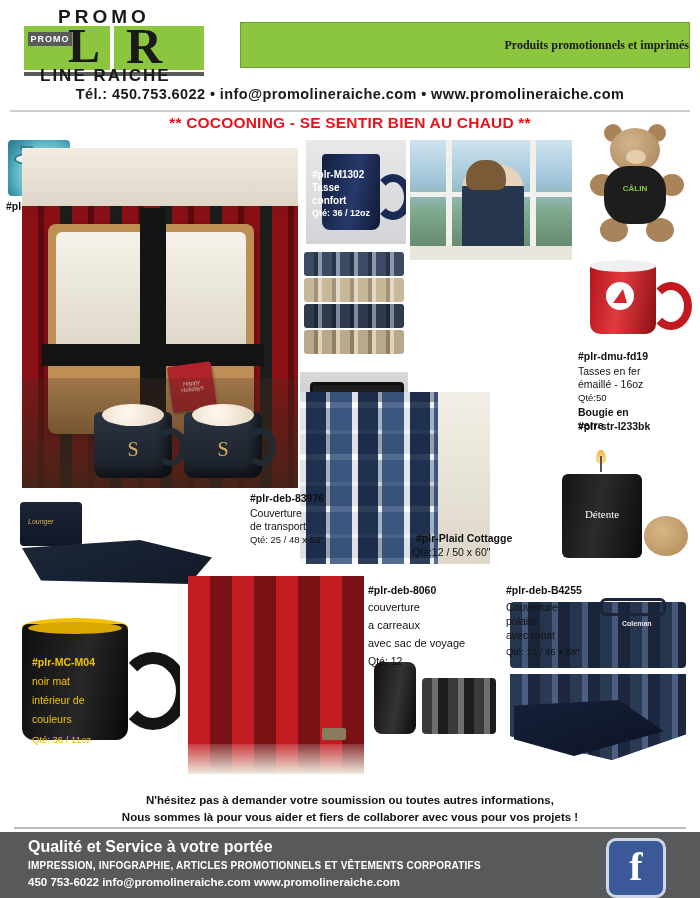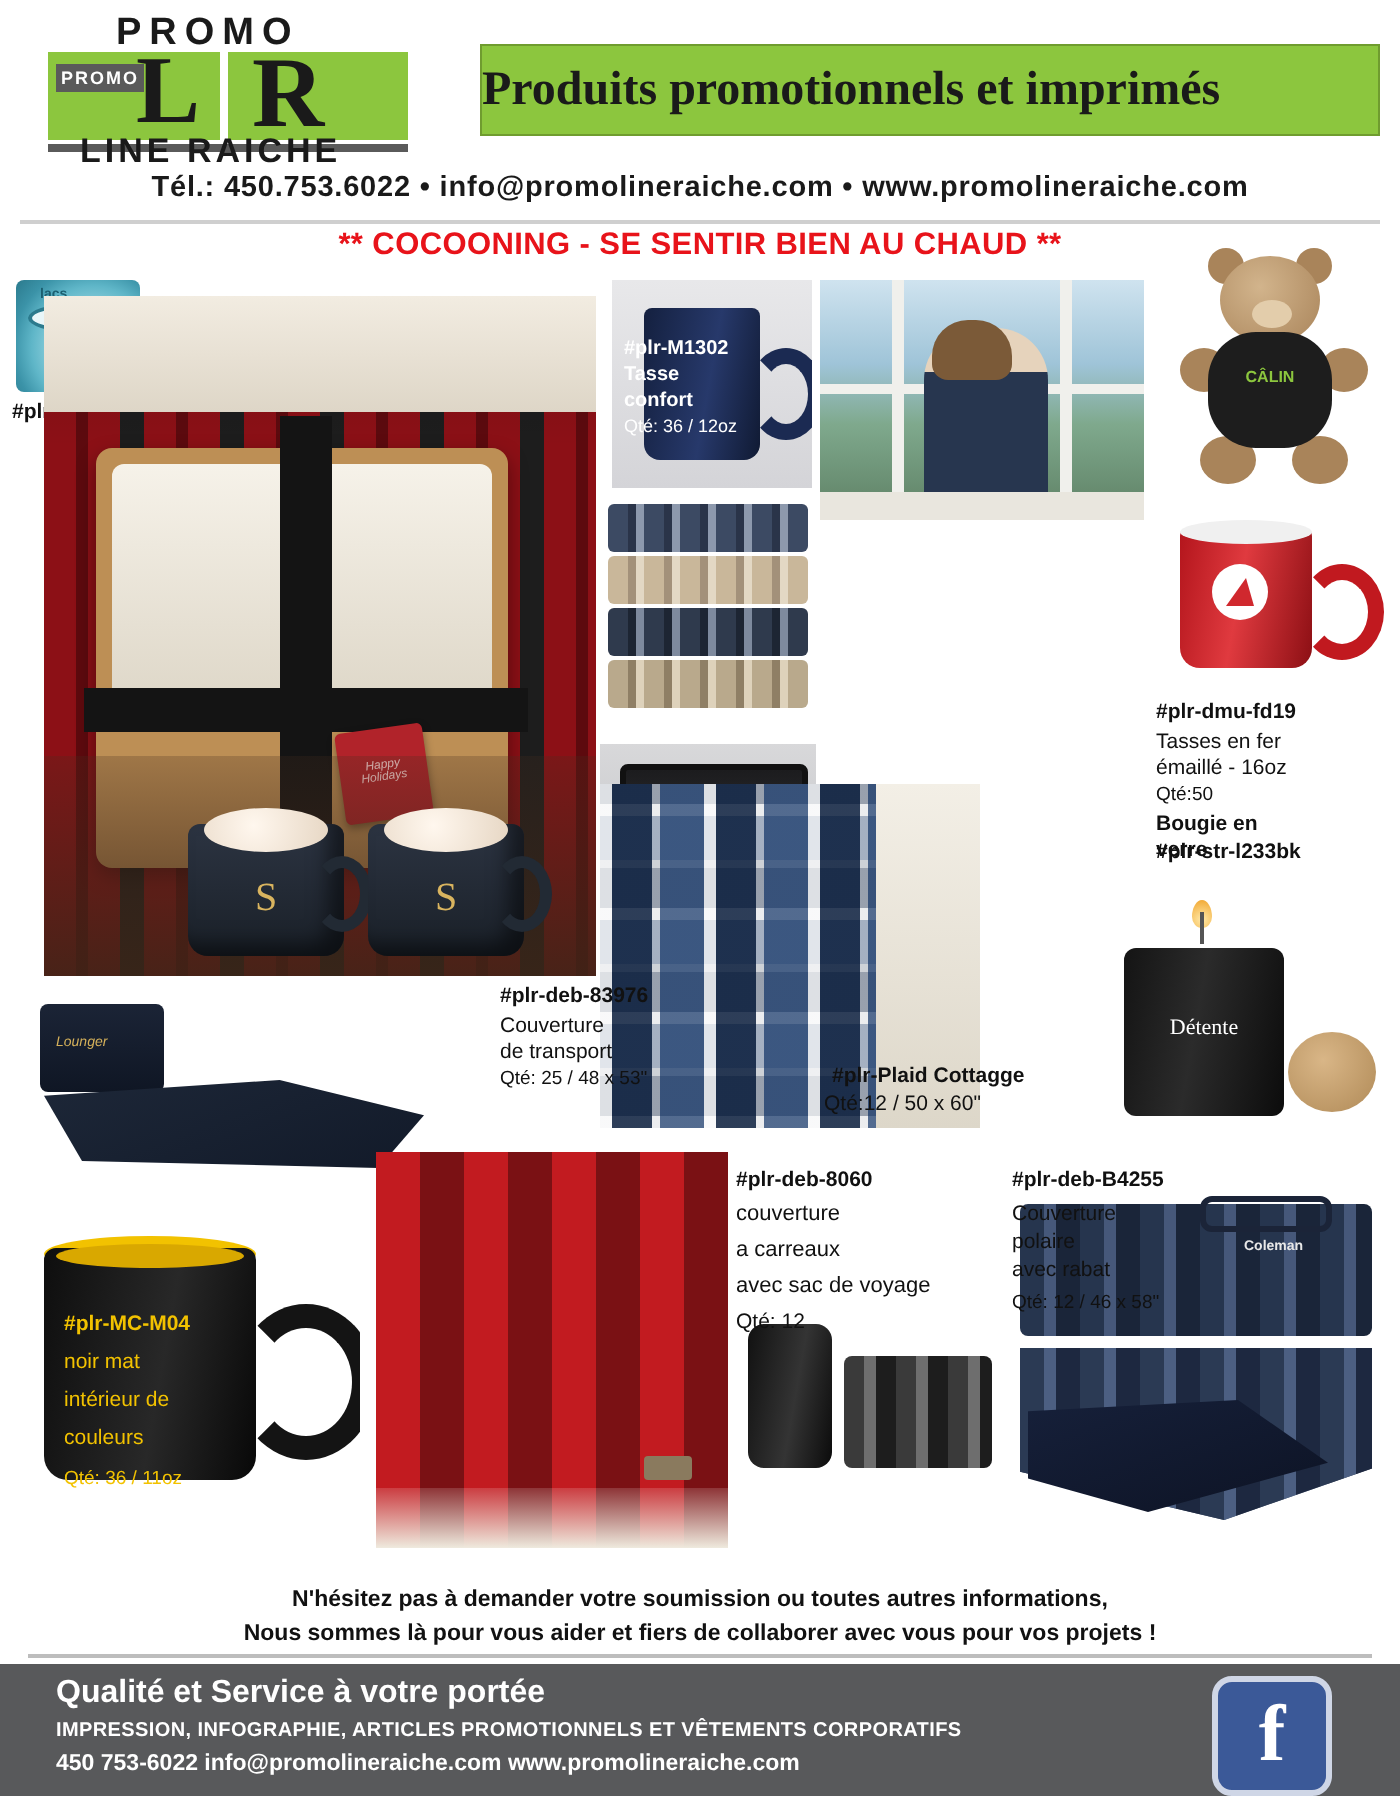--- a/index.html
+++ b/index.html
@@ -43,22 +43,22 @@
   }
   .logo-lineraiche{
     position:absolute;left:26px;top:60px;font-size:17px;font-weight:bold;
     letter-spacing:2px;color:#1a1a1a;
   }
   .green-banner{
     position:absolute;left:240px;top:22px;width:448px;height:44px;
     background:#8cc63e;border:1px solid #6f9c2f;
   }
   .green-banner span{
-    display:block;text-align:left;line-height:44px;
-    font-size:24px;font-weight:bold;color:#1a1a1a;
+    display:block;text-align:right;line-height:44px;
+    font-size:12px;font-weight:bold;color:#1a1a1a;
     font-family:"Liberation Serif",serif;
   }
   .contact-line{
     position:absolute;left:0;top:86px;width:700px;text-align:center;
     font-size:14.5px;font-weight:bold;color:#1a1a1a;letter-spacing:0.4px;
   }
   .hdr-rule{position:absolute;left:10px;top:110px;width:680px;height:2px;background:#cfcfcf;}
 
   
   .red-title{
@@ -440,21 +440,21 @@
   </div>
 
   <div class="photo ph-navymug">
     <div class="body"></div>
     <div class="hdl"></div>
   </div>
   <div class="navy-note">
     <div>#plr-M1302</div>
     <div>Tasse</div>
     <div>confort</div>
-    <div style="font-weight:normal;font-size:9px;">Qté: 36 / 12oz</div>
+    <div style="font-weight:bold;font-size:9px;">Qté: 36 / 12oz</div>
   </div>
 
   <div class="photo ph-window">
     <div class="frame-v"></div>
     <div class="frame-v2"></div>
     <div class="frame-h"></div>
     <div class="woman"></div>
     <div class="hair"></div>
     <div class="sill"></div>
   </div>

